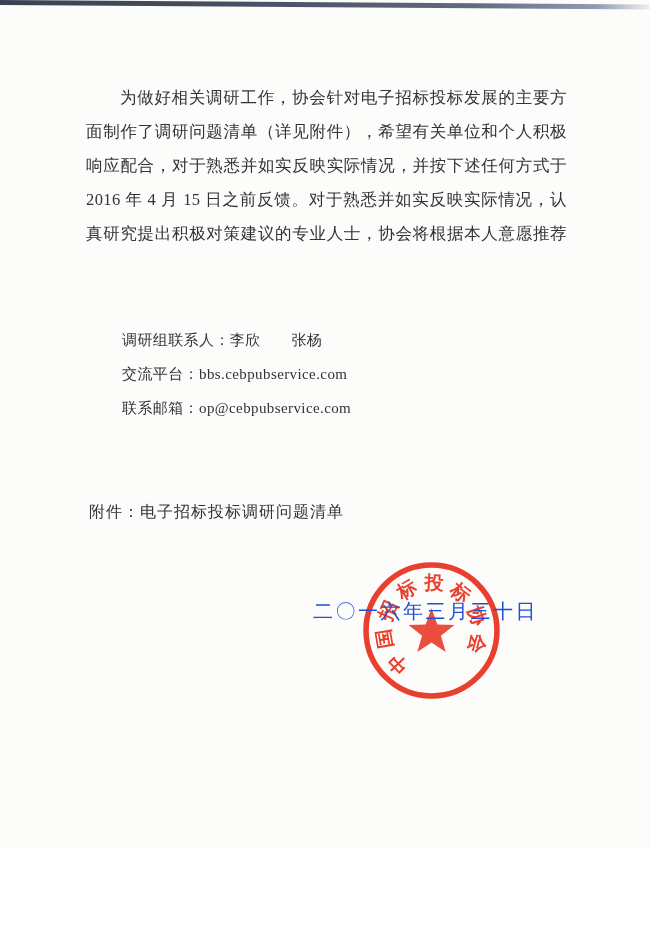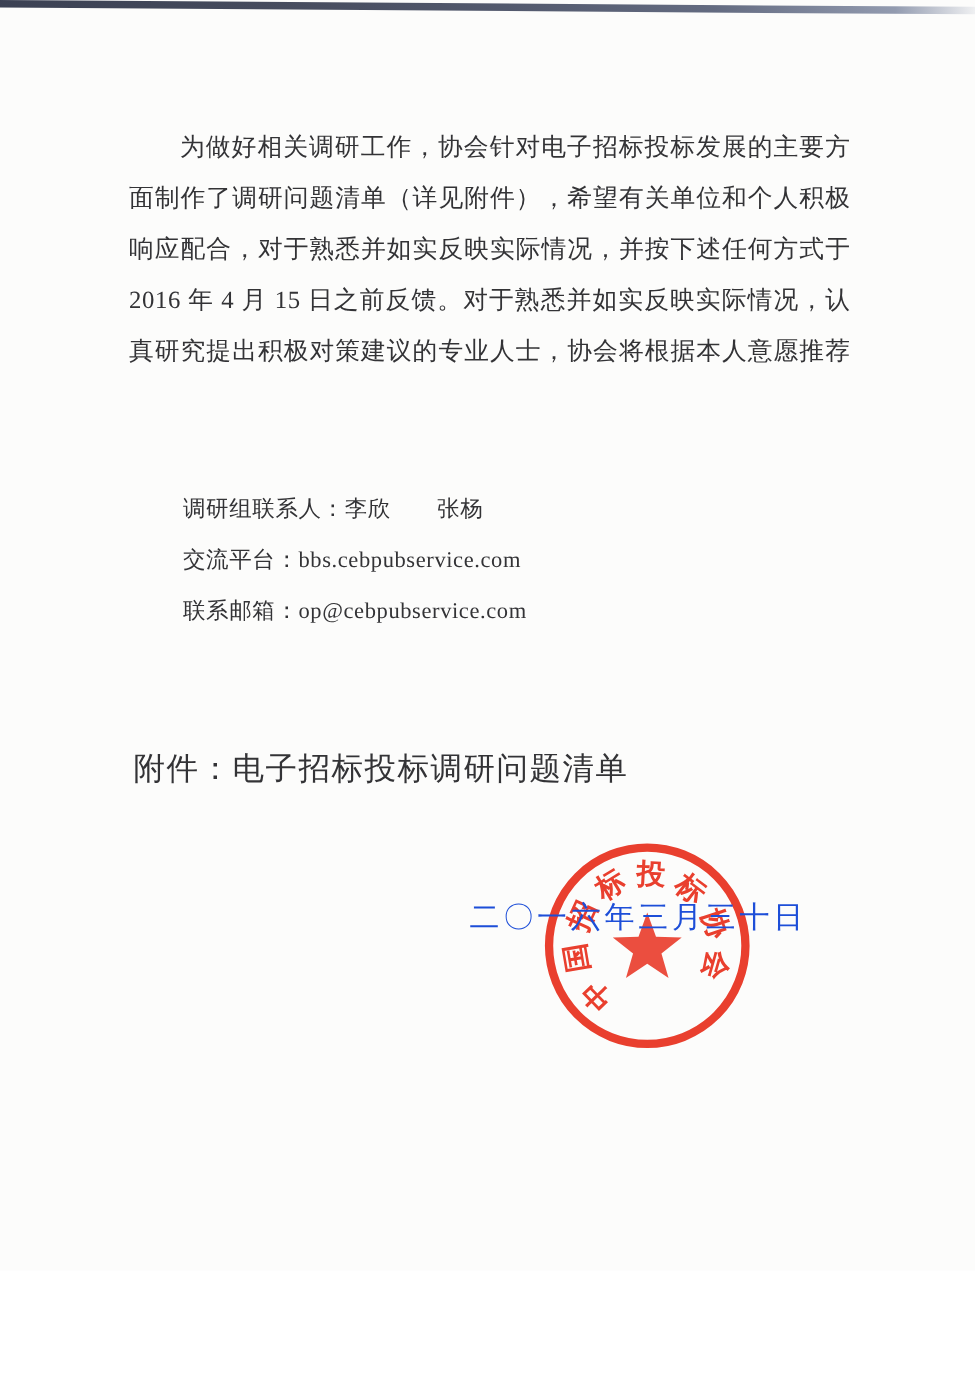--- a/index.html
+++ b/index.html
@@ -53,21 +53,21 @@
     left: 122px; top: 323px;
     font-size: 15px;
     line-height: 34px;
     letter-spacing: 0.4px;
   }
   .contact-line { min-height: 34px; white-space: pre-wrap; }
 
   .attachment {
     position: absolute;
     left: 89px; top: 495px;
-    font-size: 21px;
+    font-size: 16px;
     line-height: 34px;
     letter-spacing: 1px;
     white-space: pre-wrap;
     text-align: right;
   }
 
   .stamp {
     position: absolute;
     left: 361px; top: 560px;
     width: 141px; height: 141px;

